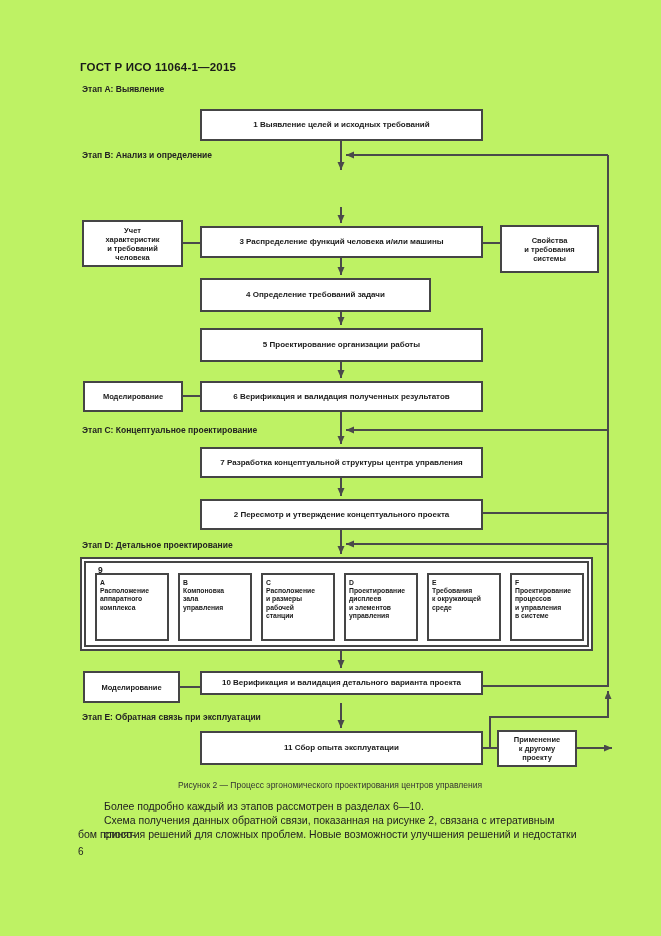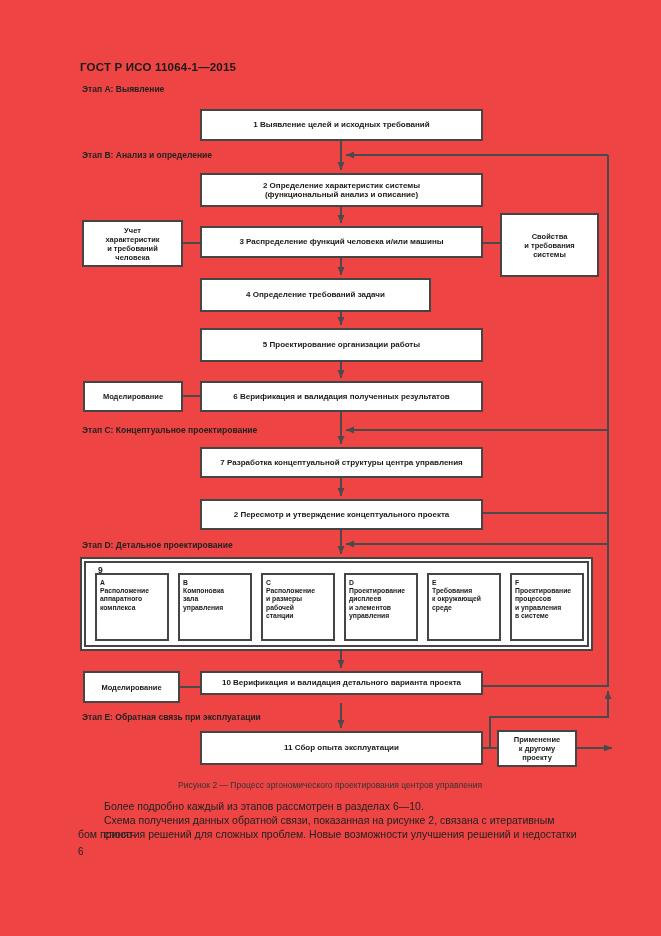--- a/index.html
+++ b/index.html
@@ -1,16 +1,16 @@
 <!DOCTYPE html>
 <html><head>
 <meta charset="utf-8">
 <style>
   html,body{margin:0;padding:0;background:#ffffff;}
-  #page{position:relative;width:661px;height:936px;background:#ef4444;overflow:hidden;
+  #page{position:relative;width:661px;height:936px;background:#bef264;overflow:hidden;
         font-family:"Liberation Sans", sans-serif;color:#1a1a1a;}
   #page *{box-sizing:border-box;}
 
   .hdr{position:absolute;left:80px;top:61px;font-size:11.5px;font-weight:bold;letter-spacing:.2px;}
 
   .stage{position:absolute;left:82px;font-size:8.5px;font-weight:bold;color:#222;white-space:nowrap;}
 
   svg.wires{position:absolute;left:0;top:0;z-index:1;}
 
   .fbox{position:absolute;z-index:2;background:#fff;border:2px solid #454545;
@@ -81,34 +81,32 @@
     </g>
   </svg>
 
   <div class="stage" style="top:84px">Этап А: Выявление</div>
   <div class="stage" style="top:150px">Этап В: Анализ и определение</div>
   <div class="stage" style="top:425px">Этап С: Концептуальное проектирование</div>
   <div class="stage" style="top:540px">Этап D: Детальное проектирование</div>
   <div class="stage" style="top:712px">Этап Е: Обратная связь при эксплуатации</div>
 
   <div class="fbox" style="left:200px;top:109px;width:283px;height:32px">1 Выявление целей и исходных требований</div>
-  <div class="fbox" style="left:200px;top:173px;width:283px;height:34px">2 Определение характеристик системы
-(функциональный анализ и описание)</div>
   <div class="fbox" style="left:200px;top:226px;width:283px;height:32px">3 Распределение функций человека и/или машины</div>
   <div class="fbox" style="left:200px;top:278px;width:231px;height:34px">4 Определение требований задачи</div>
   <div class="fbox" style="left:200px;top:328px;width:283px;height:34px">5 Проектирование организации работы</div>
   <div class="fbox" style="left:200px;top:381px;width:283px;height:31px">6 Верификация и валидация полученных результатов</div>
   <div class="fbox" style="left:200px;top:447px;width:283px;height:31px">7 Разработка концептуальной структуры центра управления</div>
   <div class="fbox" style="left:200px;top:499px;width:283px;height:31px">2 Пересмотр и утверждение концептуального проекта</div>
   <div class="fbox" style="left:200px;top:671px;width:283px;height:24px">10 Верификация и валидация детального варианта проекта</div>
   <div class="fbox" style="left:200px;top:731px;width:283px;height:34px">11 Сбор опыта эксплуатации</div>
 
   <div class="sbox" style="left:82px;top:220px;width:101px;height:47px">Учет характеристик
 и требований человека</div>
-  <div class="sbox" style="left:500px;top:213px;width:99px;height:64px">Свойства
+  <div class="sbox" style="left:500px;top:225px;width:99px;height:48px">Свойства
 и требования системы</div>
   <div class="sbox" style="left:83px;top:381px;width:100px;height:31px">Моделирование</div>
   <div class="sbox" style="left:83px;top:671px;width:97px;height:32px">Моделирование</div>
   <div class="sbox" style="left:497px;top:730px;width:80px;height:37px">Применение
 к другому проекту</div>
 
   <div class="group">
     <div class="group-inner">
       <div class="group-num">9</div>
     </div>

